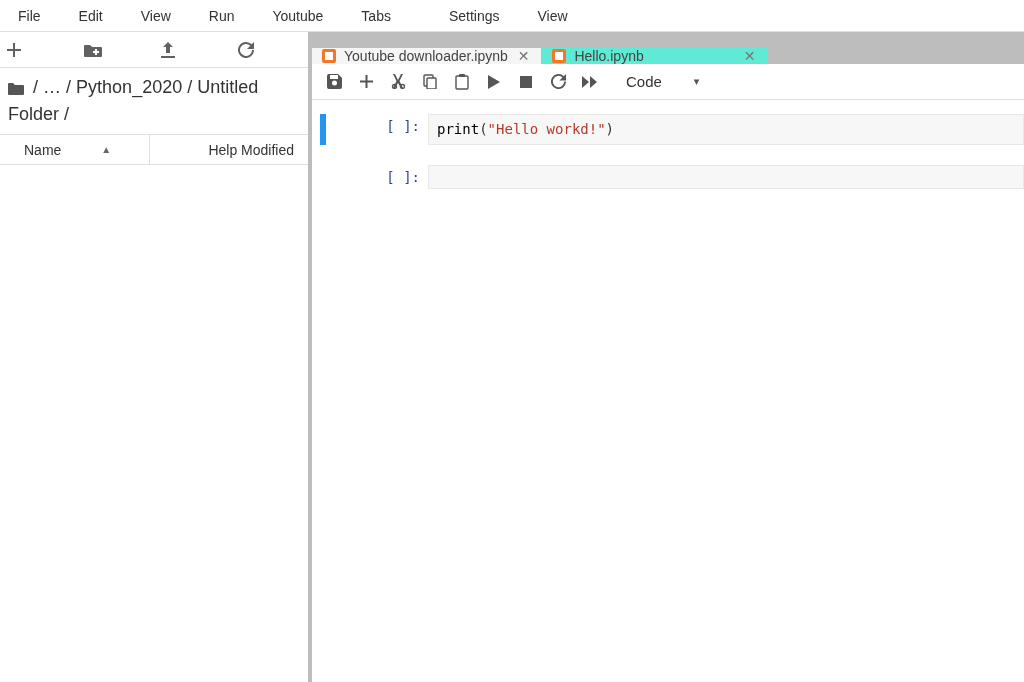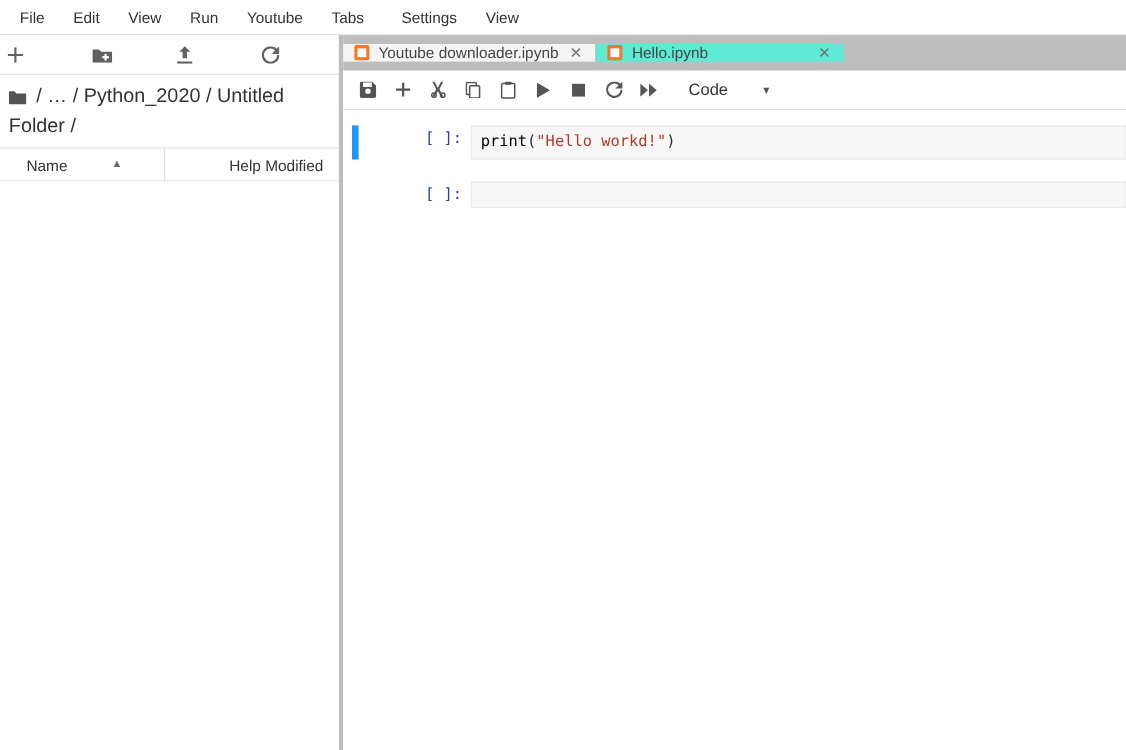--- a/index.html
+++ b/index.html
@@ -14,21 +14,21 @@
       display: flex;
       flex-direction: column;
     }
     
     .menubar {
       display: flex;
       padding: 0 6px;
       height: 32px;
       align-items: center;
       border-bottom: 1px solid #e0e0e0;
-      gap: 2px;
+      gap: 14px;
     }
     .menubar .menu-item {
       padding: 6px 12px;
       cursor: pointer;
     }
     .menubar .spacer { width: 6px; }
     
     .main {
       display: flex;
       flex: 1 1 auto;
@@ -103,21 +103,21 @@
       flex: 1 1 auto;
       display: flex;
       flex-direction: column;
       background: #fff;
     }
     
     .tabbar {
       display: flex;
       background: #bdbdbd;
       height: 32px;
-      align-items: center;
+      align-items: flex-end;
     }
     .tab {
       display: flex;
       align-items: center;
       padding: 0 10px;
       background: #f5f5f5;
       border-right: 1px solid #bdbdbd;
       cursor: pointer;
       gap: 8px;
       font-size: 14px;

